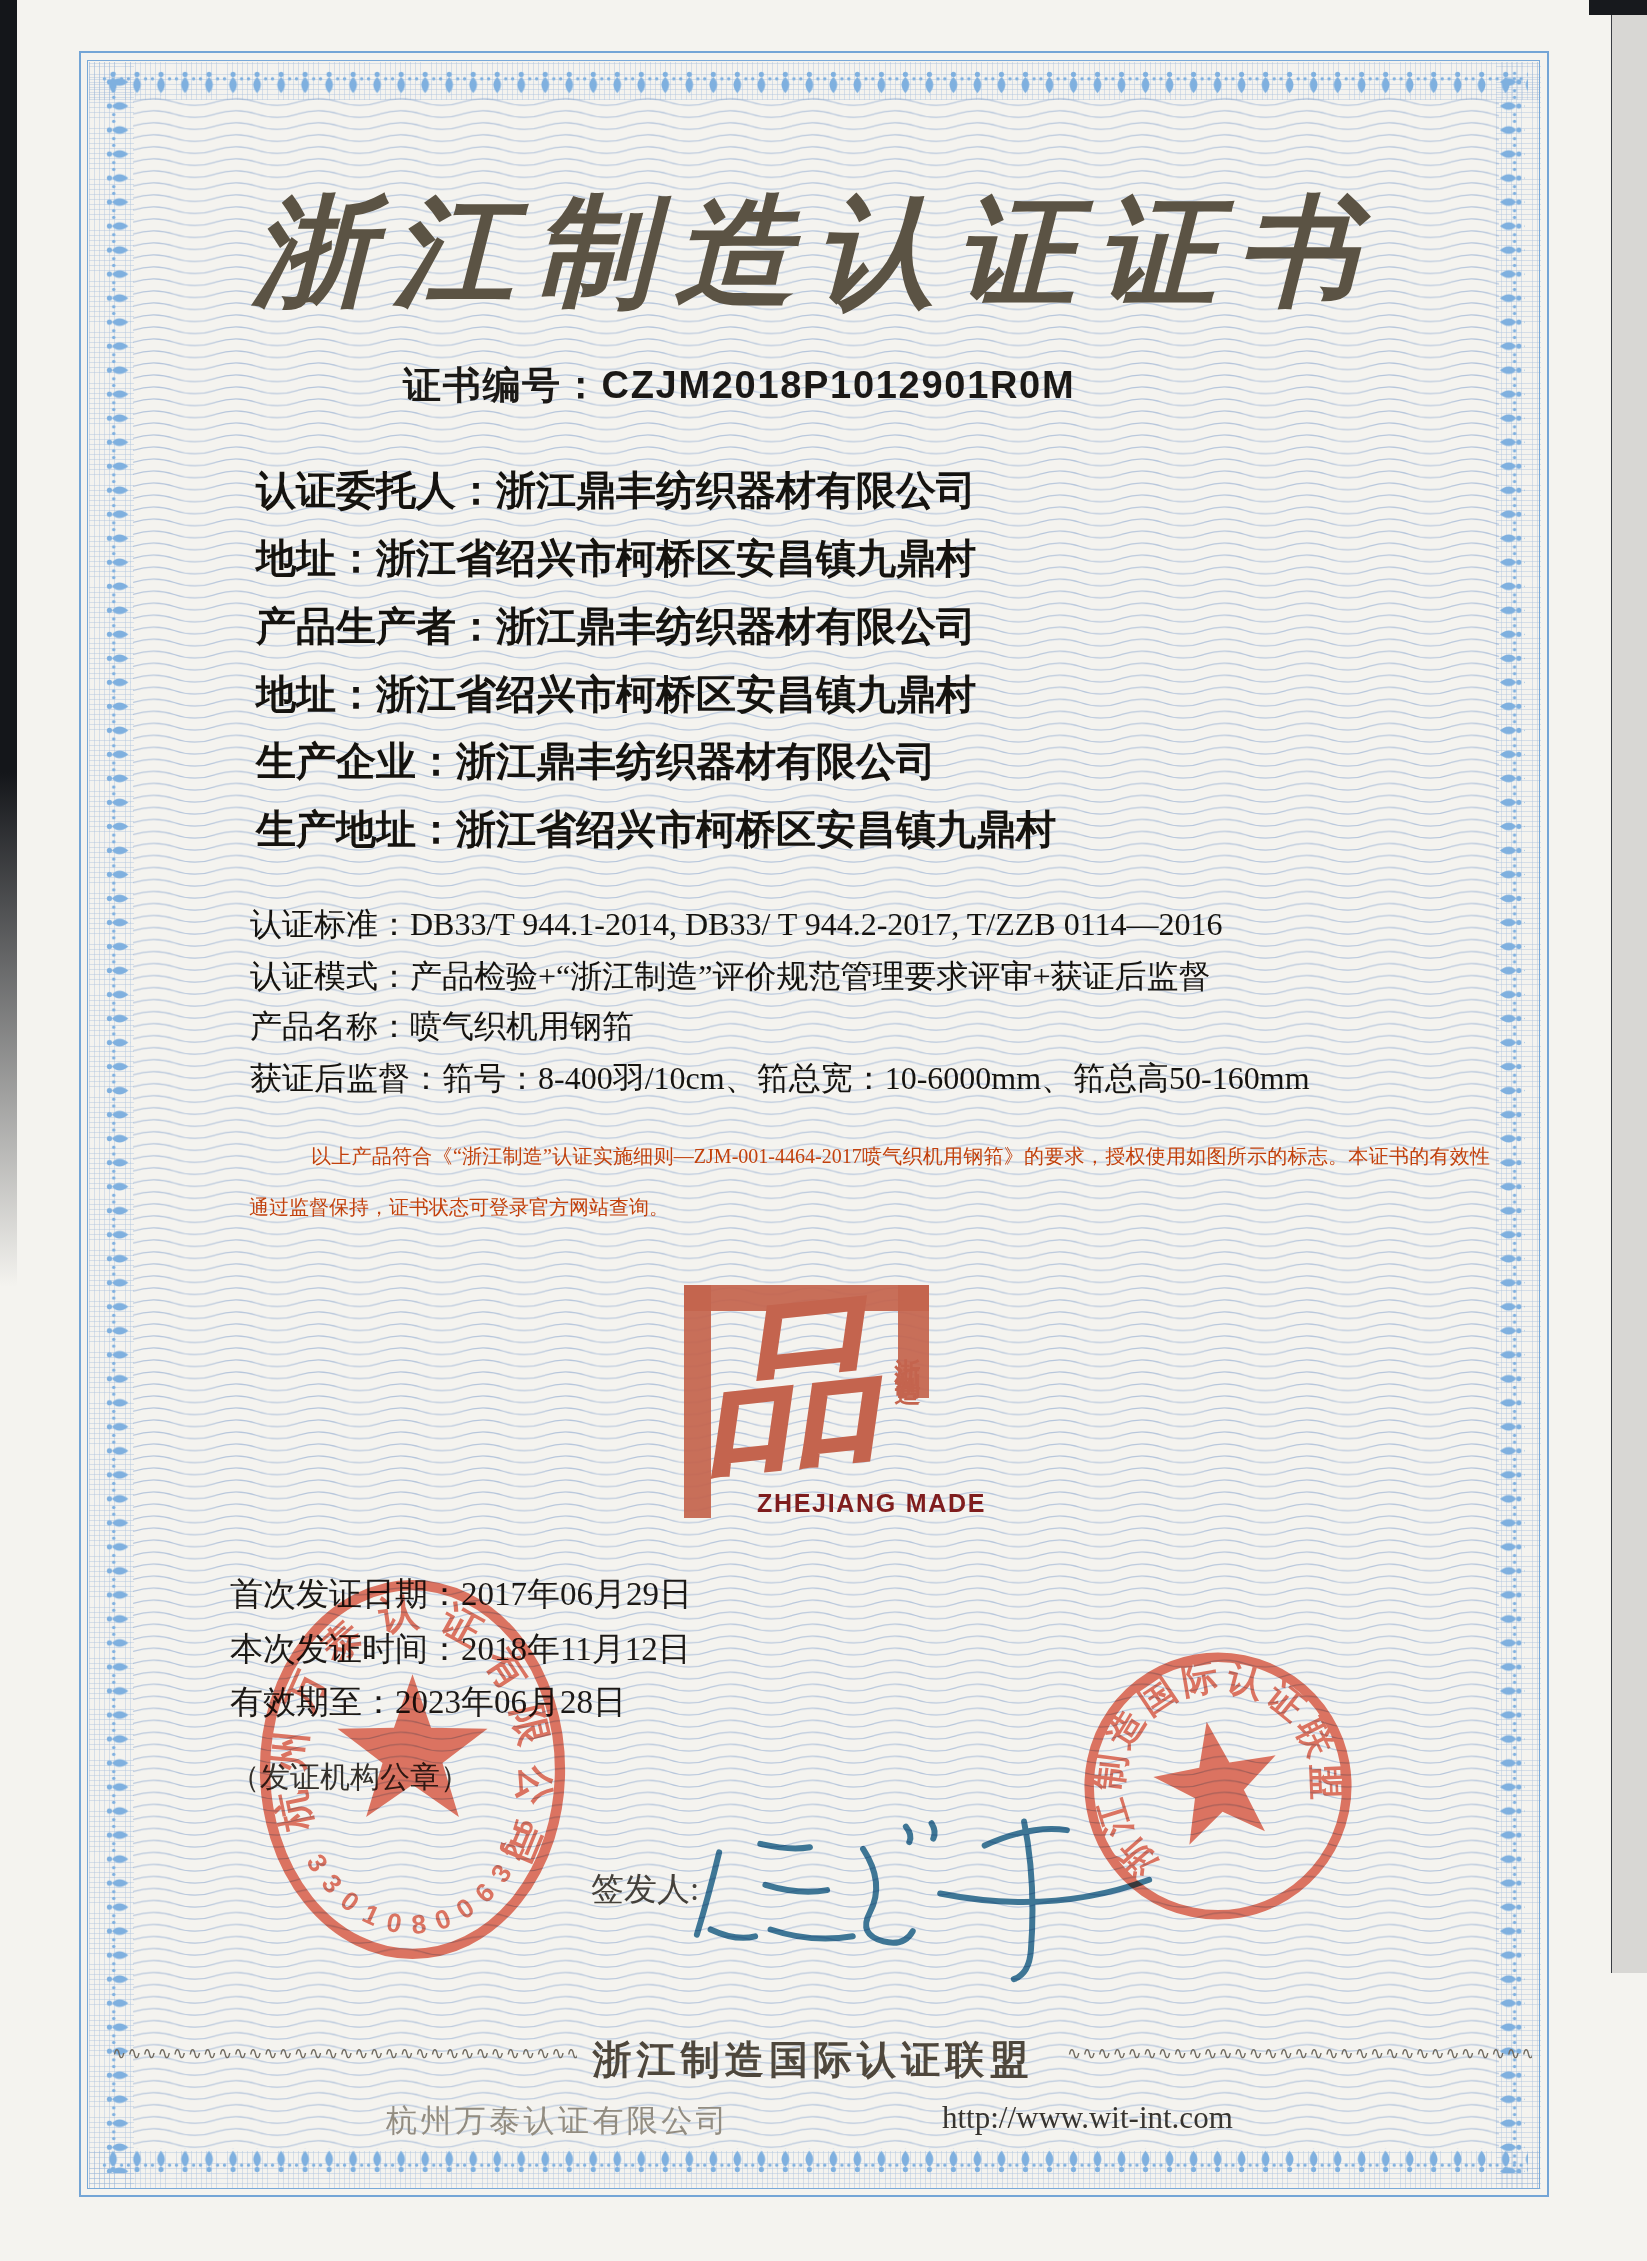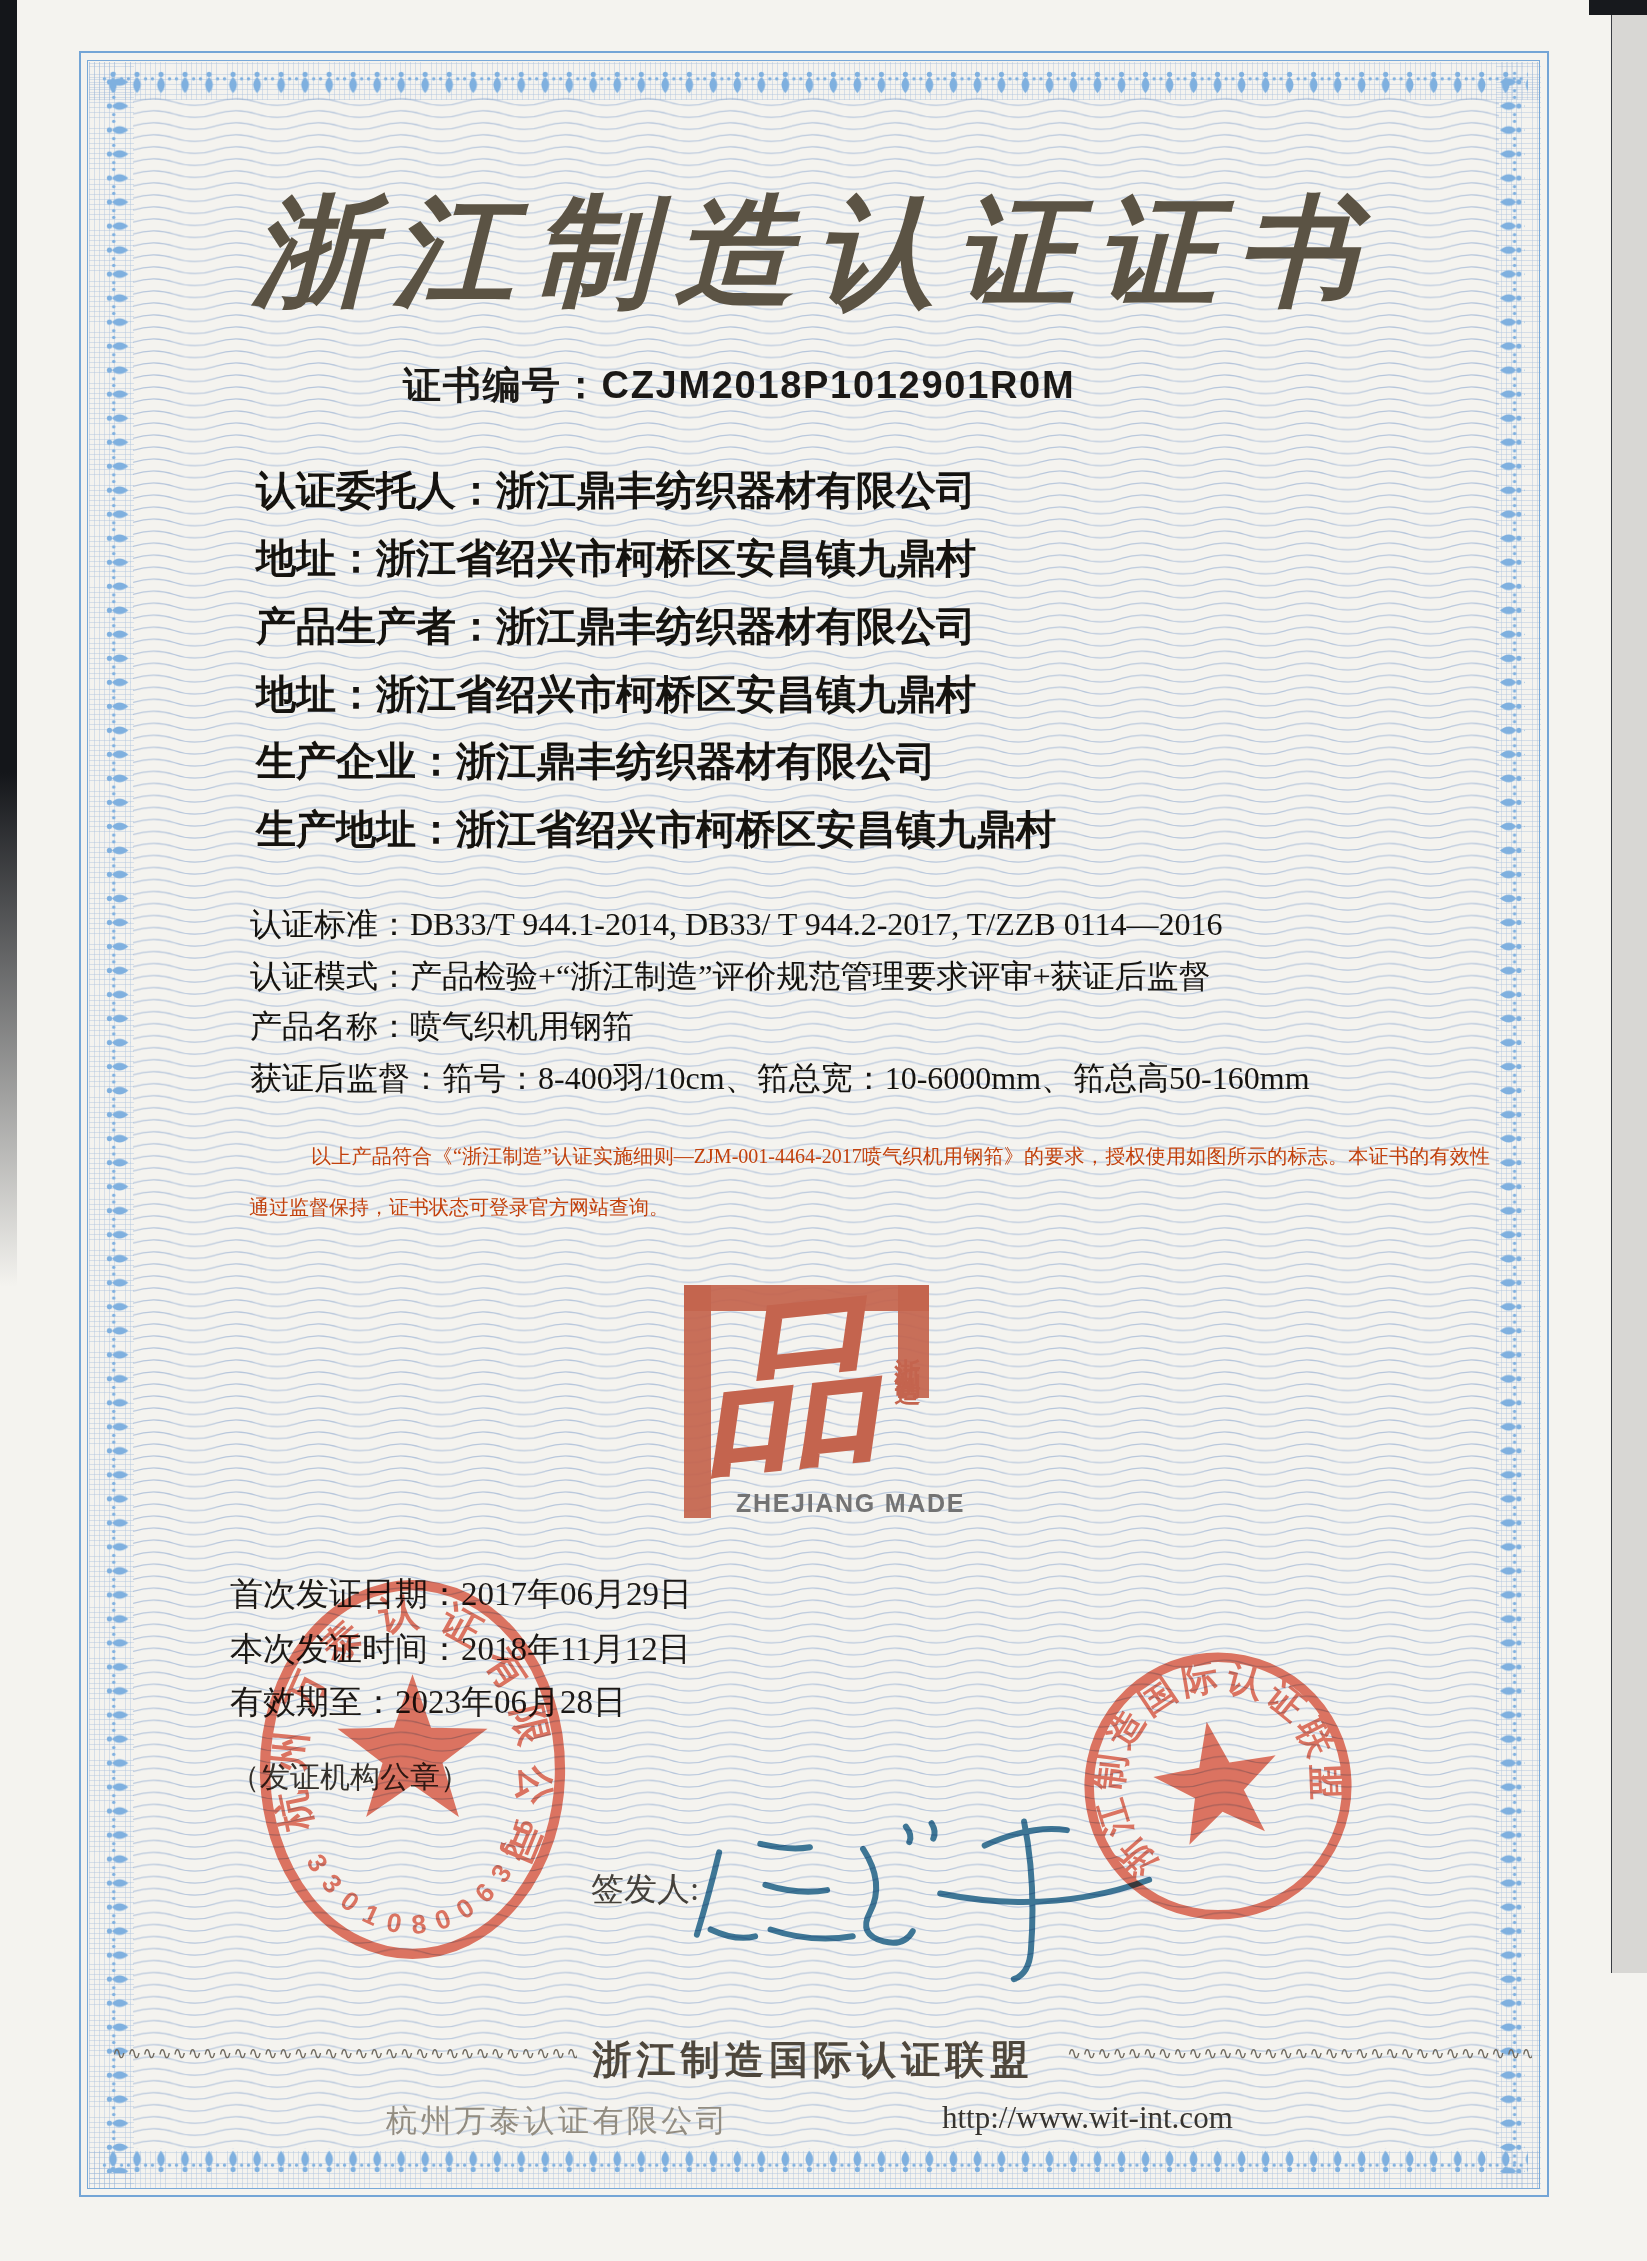--- a/index.html
+++ b/index.html
@@ -31,22 +31,22 @@
     color:#c2410c;text-align:justify;text-indent:62px;}
   .date-line{left:230px;z-index:4;white-space:nowrap;font-size:33px;color:#1c1916;}
   .seal-note{left:230px;top:1757px;z-index:4;font-size:30px;color:#34302b;}
   .issuer{left:559px;top:1867px;z-index:4;font-size:33px;color:#44403a;margin-left:32px;}
   
   .logo-bar{background:#c4644e;z-index:4;opacity:.93;}
   .logo-mark{left:702px;top:1297px;z-index:4;font:italic 700 176px "DejaVu Serif",serif;
     color:#c4644e;transform:rotate(-6deg);line-height:1;}
   .logo-side{left:890px;top:1338px;z-index:4;writing-mode:vertical-rl;font-weight:700;
     font-size:26px;letter-spacing:6.9px;color:#c4644e;}
-  .logo-cap{left:736px;top:1489px;z-index:4;font:700 25px "Liberation Sans",sans-serif;
-    letter-spacing:1.7px;color:#737373;white-space:nowrap;}
+  .logo-cap{left:757px;top:1489px;z-index:4;font:700 25px "Liberation Sans",sans-serif;
+    letter-spacing:1.7px;color:#7f1d1d;white-space:nowrap;}
   
   .seal{z-index:6;mix-blend-mode:multiply;opacity:.82;}
   .sig{z-index:5;mix-blend-mode:multiply;opacity:.9;}
   
   .foot-head{left:813px;top:2033px;transform:translateX(-50%);z-index:4;white-space:nowrap;
     font-weight:700;font-size:39px;letter-spacing:5.1px;color:#4e473c;}
   .ornament{top:2043px;z-index:4;height:24px;overflow:hidden;white-space:nowrap;
     font-family:"DejaVu Sans",sans-serif;font-size:17px;color:#716b60;letter-spacing:0.9px;}
   .foot-co{left:386px;top:2100px;z-index:4;font-size:31px;letter-spacing:3.4px;color:#928c80;white-space:nowrap;}
   .foot-url{left:942px;top:2100px;z-index:4;font-size:31px;color:#37342f;white-space:nowrap;}

